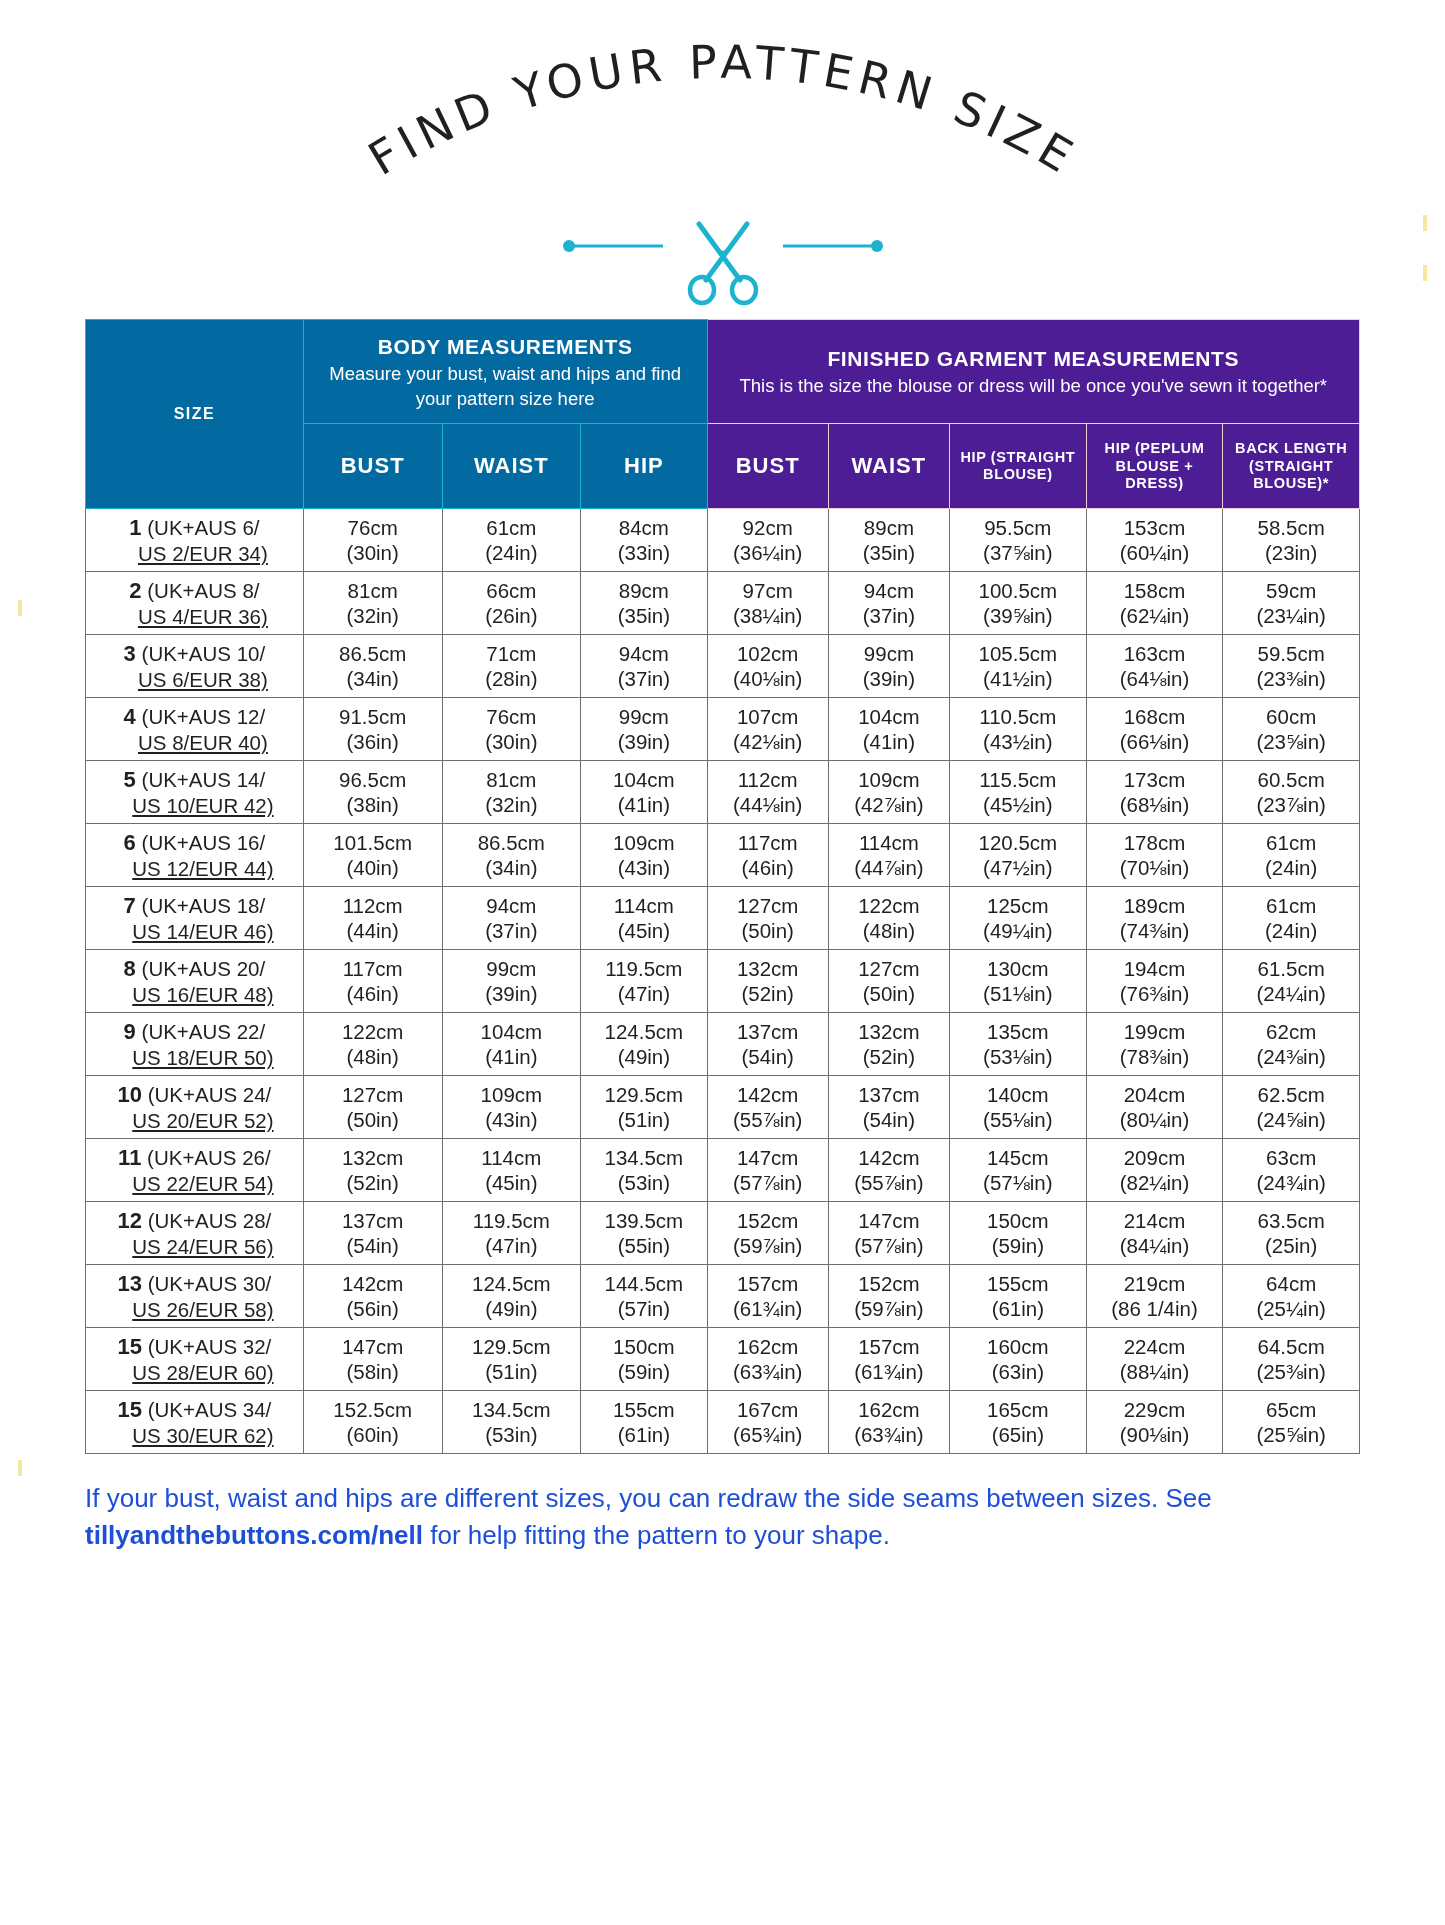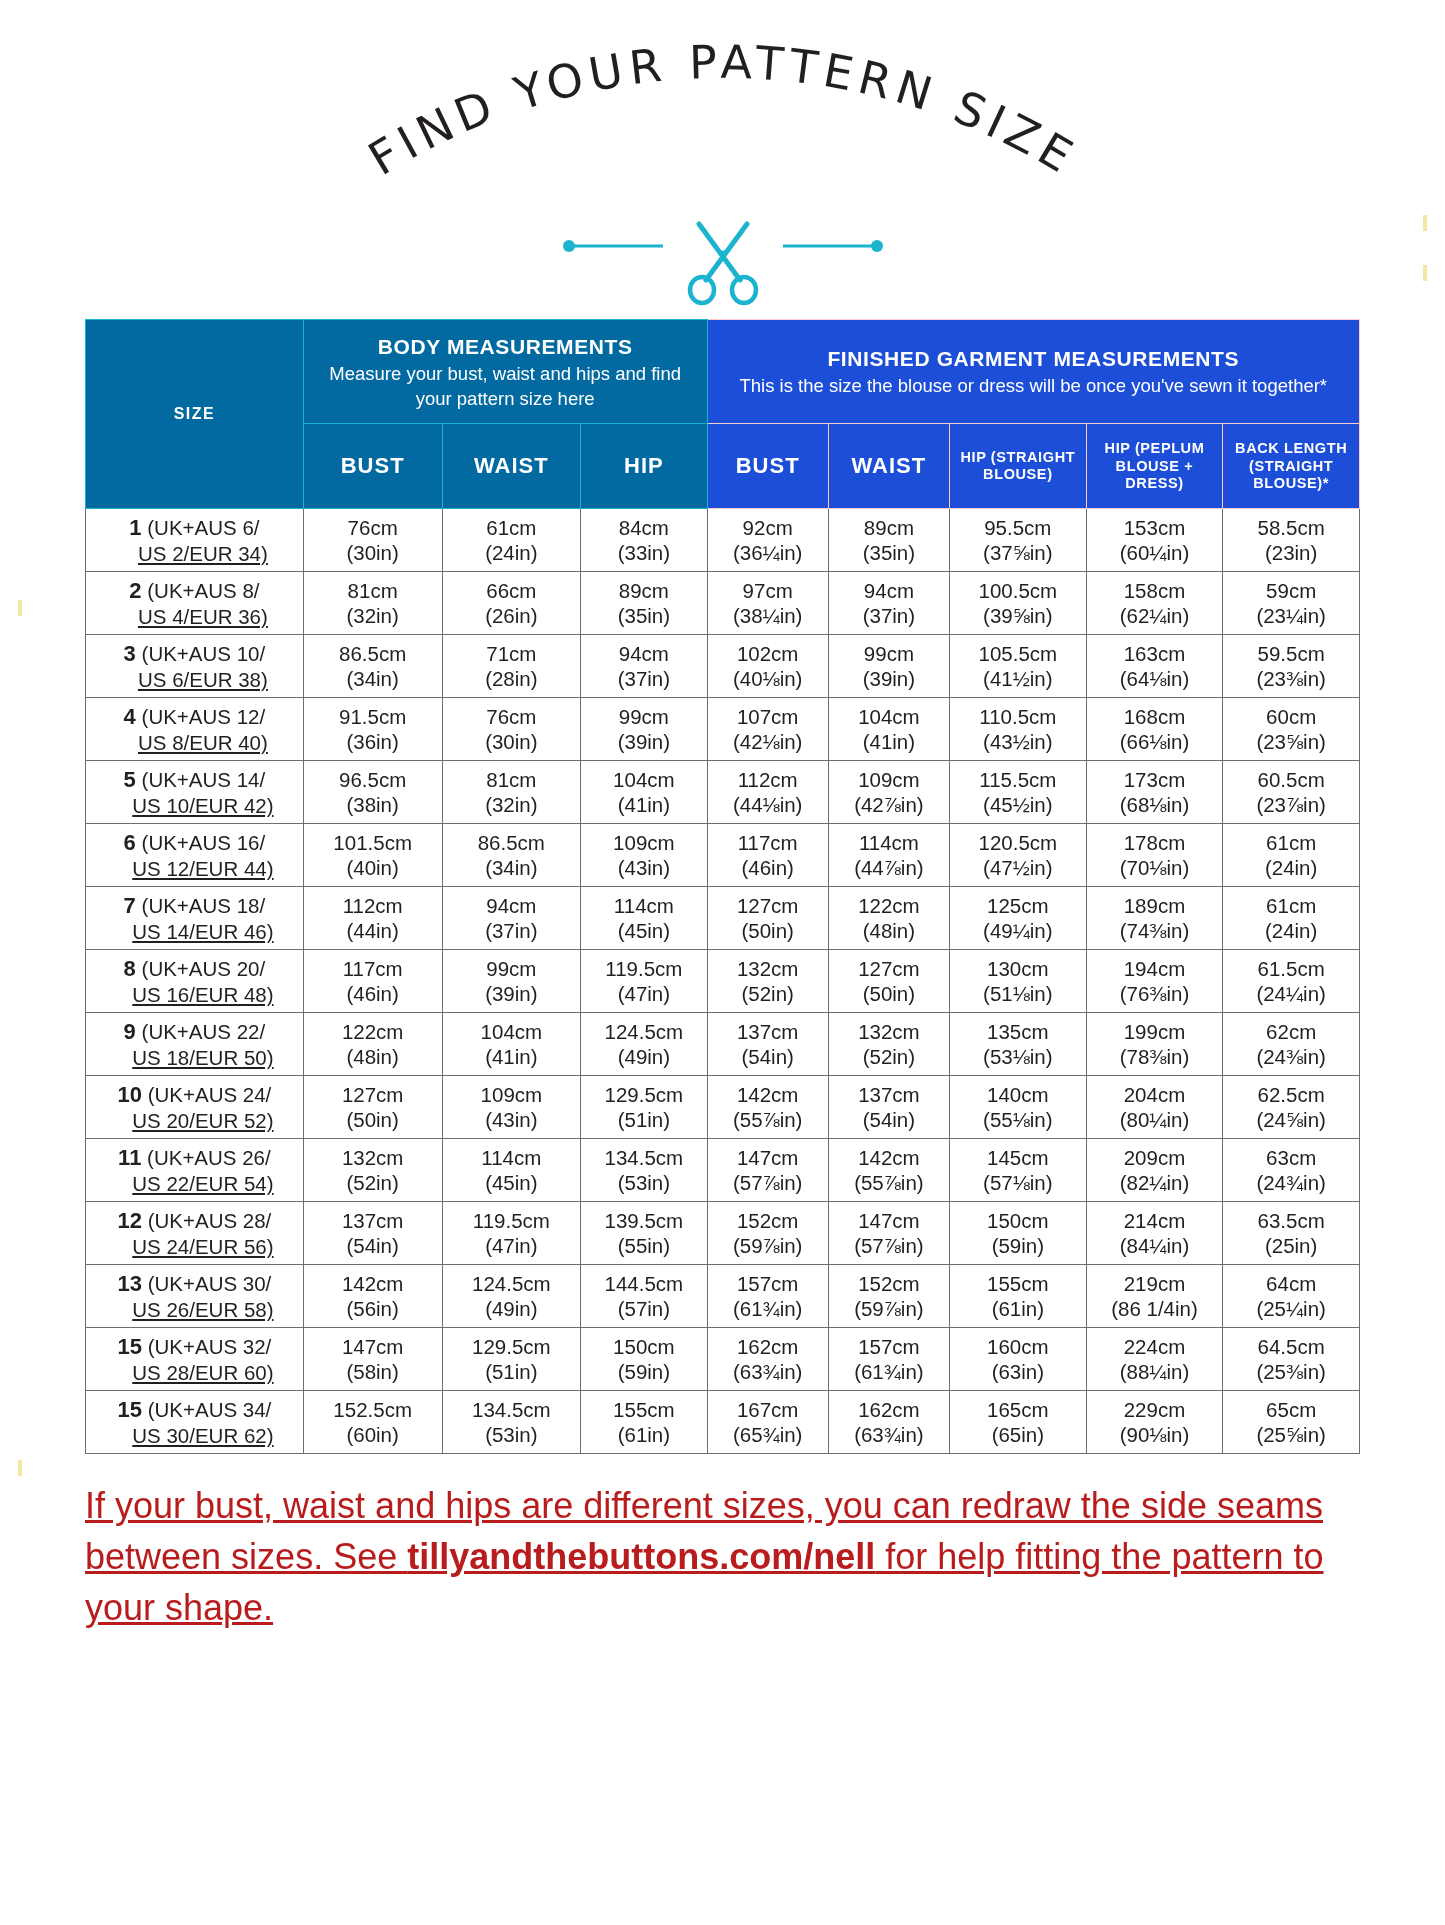--- a/index.html
+++ b/index.html
@@ -70,21 +70,21 @@
     text-align: center;
     vertical-align: middle;
   }
 
   .head-teal {
     background: #0369a1;
     color: #ffffff;
     border: 1px solid #1bb3cd !important;
   }
   .head-pink {
-    background: #1d4ed8;
+    background: #4c1d95;
     color: #ffffff;
     border: 1px solid #f7cdd2 !important;
   }
   .group-title {
     font-weight: bold;
     font-size: 21px;
     letter-spacing: 0.6px;
     line-height: 1.25;
     padding-top: 14px;
   }
@@ -146,24 +146,23 @@
   col.c-fbust { width: 118px; }
   col.c-fwaist { width: 118px; }
   col.c-fhip { width: 133px; }
   col.c-fhip2 { width: 133px; }
   col.c-back { width: 133px; }
 
   
   .notes {
     width: 1275px;
     margin: 26px auto 0 auto;
-    font-size: 36px;
+    font-size: 26px;
     line-height: 1.42;
-    color: #b91c1c;
-    text-decoration: underline;
+    color: #1d4ed8;
   }
   .notes p { margin: 0 0 30px 0; }
   .notes .bold { font-weight: bold; }
 
   
   .reg {
     position: absolute;
     width: 4px;
     height: 16px;
     background: #f2e8a0;

